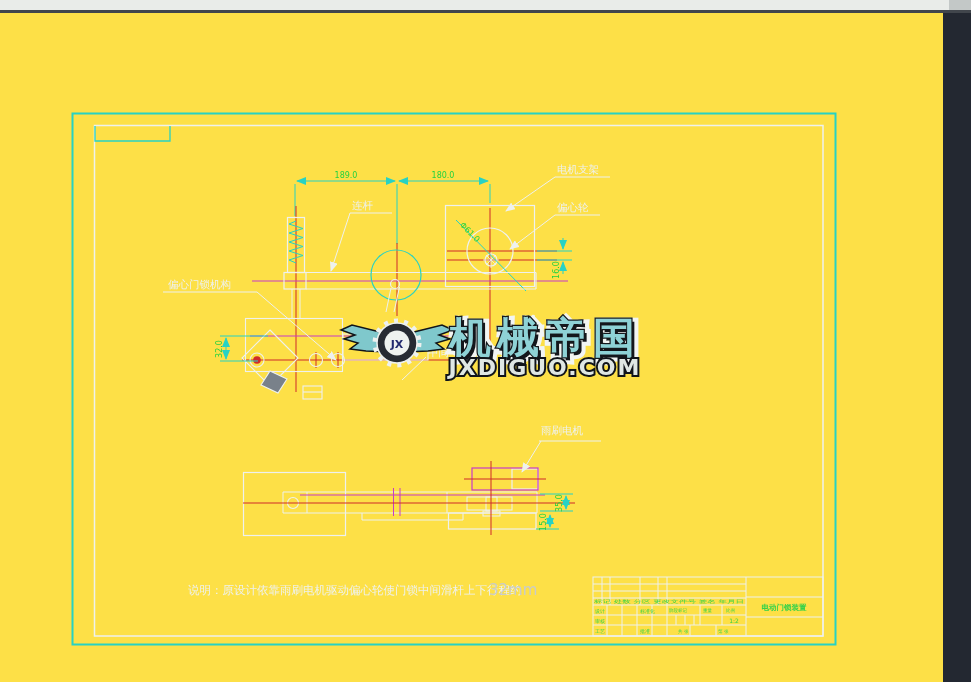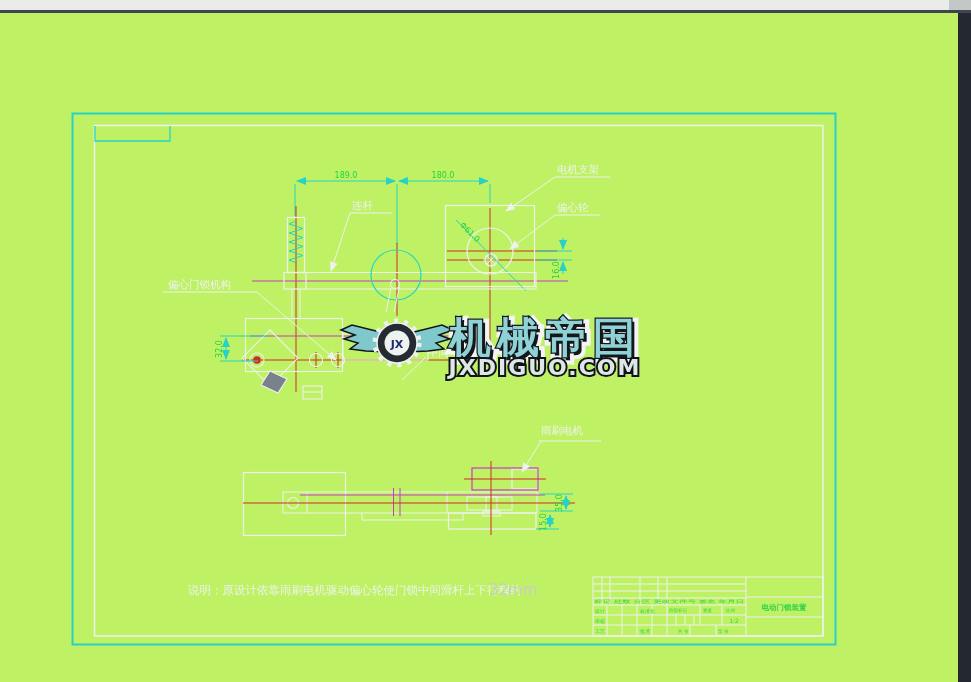--- a/index.html
+++ b/index.html
@@ -1,17 +1,17 @@
 <!DOCTYPE html>
 <html><head>
 <meta charset="utf-8">
 <style>
   html,body{margin:0;padding:0;background:#232831;width:971px;height:682px;overflow:hidden;
     font-family:"DejaVu Sans",sans-serif;}
-  .screen{position:relative;width:943px;height:682px;background:#bef264;padding-left:15px;}
+  .screen{position:relative;width:943px;height:682px;background:#fde047;}
   .topbar{position:absolute;left:0;top:0;width:971px;height:10px;background:#e9ece9;}
   .topbar-corner{position:absolute;right:0;top:0;width:22px;height:10px;background:#c3c8c7;}
   .topline{position:absolute;left:0;top:10px;width:971px;height:3px;background:#41464c;}
   svg{position:absolute;left:0;top:0;}
   svg text{font-family:"DejaVu Sans",sans-serif;}
   .wlbl{fill:#eef1ee;font-size:10.5px;}
   .gdim{fill:#24d23f;font-size:8px;}
   .tbtxt{fill:#35d24a;}
 </style>
 </head>

